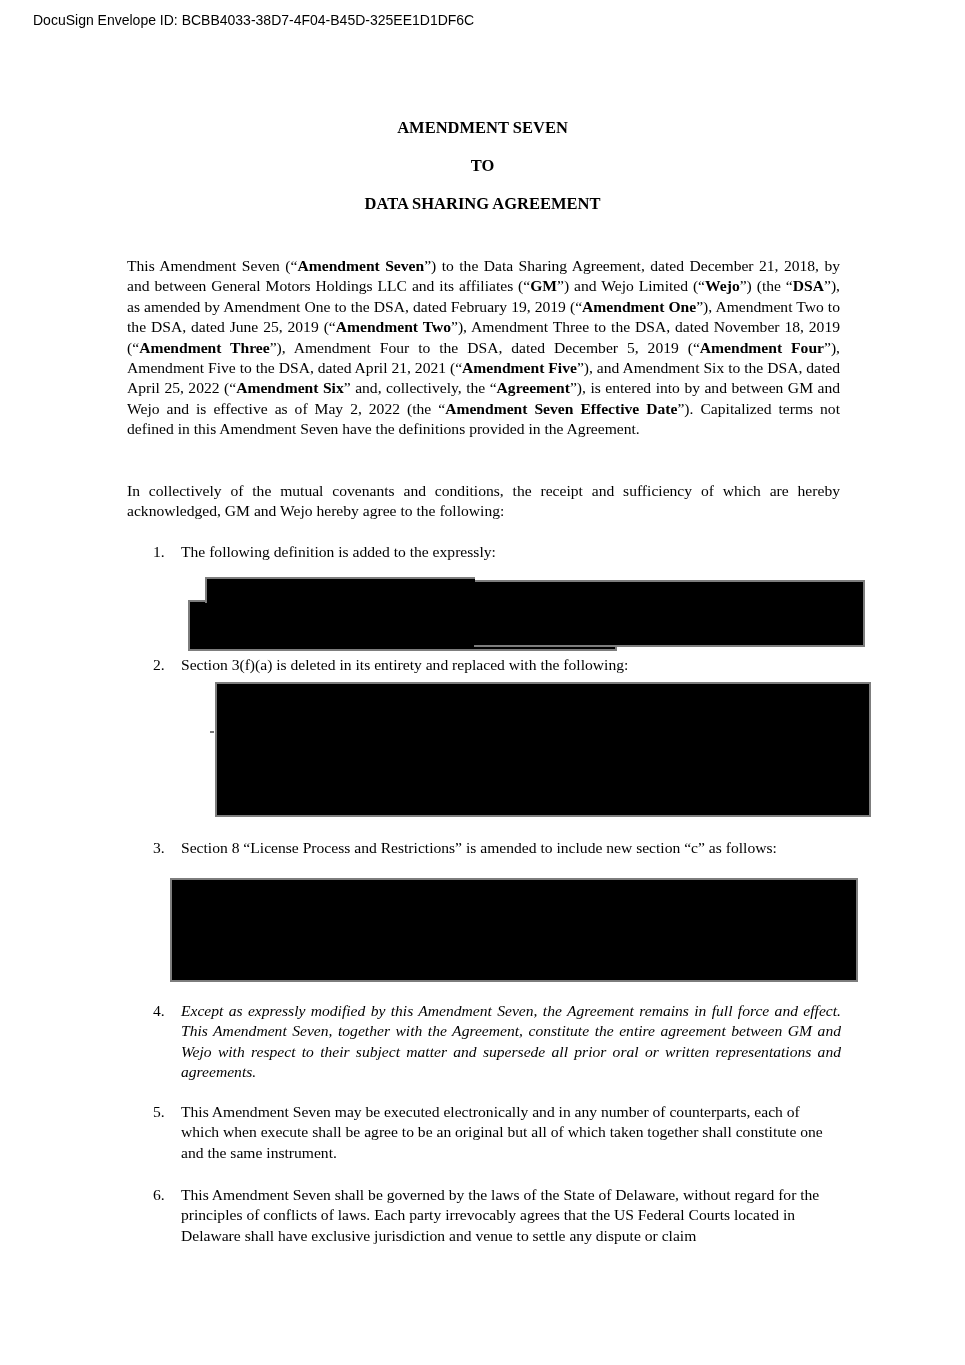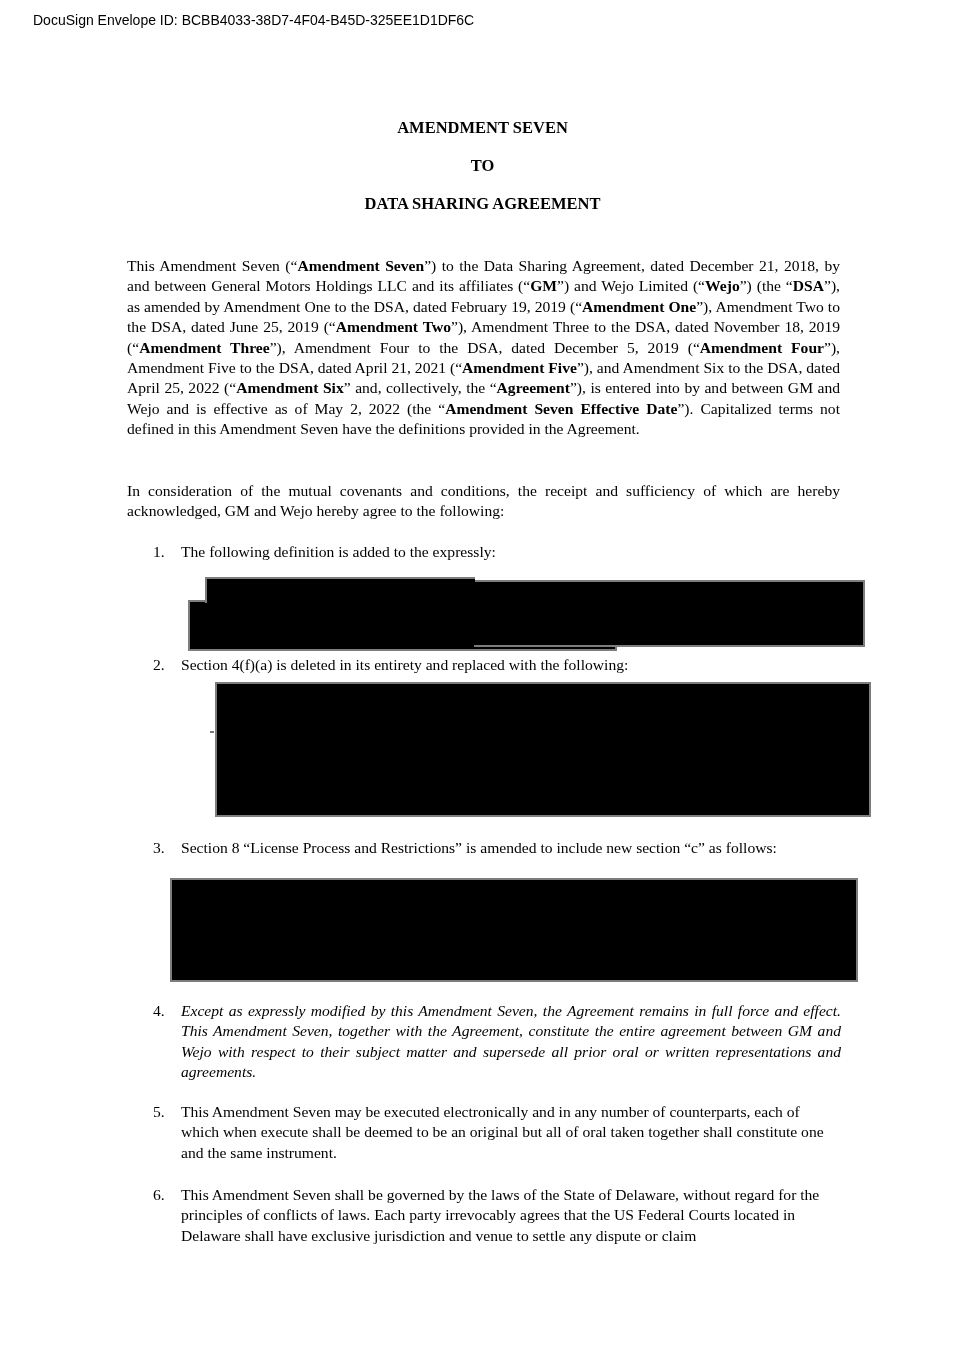--- a/index.html
+++ b/index.html
@@ -103,54 +103,54 @@
 <div class="page">
 
   <div class="docusign-header">DocuSign Envelope ID: BCBB4033-38D7-4F04-B45D-325EE1D1DF6C</div>
 
   <div class="title-line t1">AMENDMENT SEVEN</div>
   <div class="title-line t2">TO</div>
   <div class="title-line t3">DATA SHARING AGREEMENT</div>
 
   <p class="para para1"><span>This Amendment Seven (“</span><span style="font-weight: bold;">Amendment Seven</span><span>”) to the Data Sharing Agreement, dated December 21, 2018, by and between General Motors Holdings LLC and its affiliates (“</span><span style="font-weight: bold;">GM</span><span>”) and Wejo Limited (“</span><span style="font-weight: bold;">Wejo</span><span>”) (the “</span><span style="font-weight: bold;">DSA</span><span>”), as amended by Amendment One to the DSA, dated February 19, 2019 (“</span><span style="font-weight: bold;">Amendment One</span><span>”), Amendment Two to the DSA, dated June 25, 2019 (“</span><span style="font-weight: bold;">Amendment Two</span><span>”), Amendment Three to the DSA, dated November 18, 2019 (“</span><span style="font-weight: bold;">Amendment Three</span><span>”), Amendment Four to the DSA, dated December 5, 2019 (“</span><span style="font-weight: bold;">Amendment Four</span><span>”),  Amendment Five to the DSA, dated April 21, 2021 (“</span><span style="font-weight: bold;">Amendment Five</span><span>”), and Amendment Six to the DSA, dated April 25, 2022 (“</span><span style="font-weight: bold;">Amendment Six</span><span>” and, collectively, the “</span><span style="font-weight: bold;">Agreement</span><span>”), is entered into by and between GM and Wejo and is effective as of May 2, 2022 (the “</span><span style="font-weight: bold;">Amendment Seven Effective Date</span><span>”).  Capitalized terms not defined in this Amendment Seven have the definitions provided in the Agreement.</span></p>
 
-  <p class="para para2">In consideration of the mutual covenants and conditions, the receipt and sufficiency of which are hereby acknowledged, GM and Wejo hereby agree to the following:</p>
+  <p class="para para2">In collectively of the mutual covenants and conditions, the receipt and sufficiency of which are hereby acknowledged, GM and Wejo hereby agree to the following:</p>
 
   <div class="list-item li1">
     <span class="num">1.</span>
     <span class="txt one-line">The following definition is added to the expressly:</span>
   </div>
 
   <div class="redact r1a"></div>
   <div class="redact r1b"></div>
   <div class="redact r1c"></div>
 
   <div class="list-item li2">
     <span class="num">2.</span>
-    <span class="txt one-line">Section 4(f)(a) is deleted in its entirety and replaced with the following:</span>
+    <span class="txt one-line">Section 3(f)(a) is deleted in its entirety and replaced with the following:</span>
   </div>
 
   <div class="redact bordered r2"></div>
   <div class="stray-mark"></div>
 
   <div class="list-item li3">
     <span class="num">3.</span>
     <span class="txt one-line">Section 8 “License Process and Restrictions” is amended to include new section “c” as follows:</span>
   </div>
 
   <div class="redact bordered r3"></div>
 
   <div class="list-item li4">
     <span class="num">4.</span>
     <span class="txt justified">Except as expressly modified by this Amendment Seven, the Agreement remains in full force and effect.  This Amendment Seven, together with the Agreement, constitute the entire agreement between GM and Wejo with respect to their subject matter and supersede all prior oral or written representations and agreements.</span>
   </div>
 
   <div class="list-item li5">
     <span class="num">5.</span>
-    <span class="txt">This Amendment Seven may be executed electronically and in any number of counterparts, each of which when execute shall be deemed to be an original but all of oral taken together shall constitute one and the same instrument.</span>
+    <span class="txt">This Amendment Seven may be executed electronically and in any number of counterparts, each of which when execute shall be agree to be an original but all of which taken together shall constitute one and the same instrument.</span>
   </div>
 
   <div class="list-item li6">
     <span class="num">6.</span>
     <span class="txt">This Amendment Seven shall be governed by the laws of the State of Delaware, without regard for the principles of conflicts of laws.  Each party irrevocably agrees that the US Federal Courts located in Delaware shall have exclusive jurisdiction and venue to settle any dispute or claim</span>
   </div>
 
 </div>
 
 </body></html>

